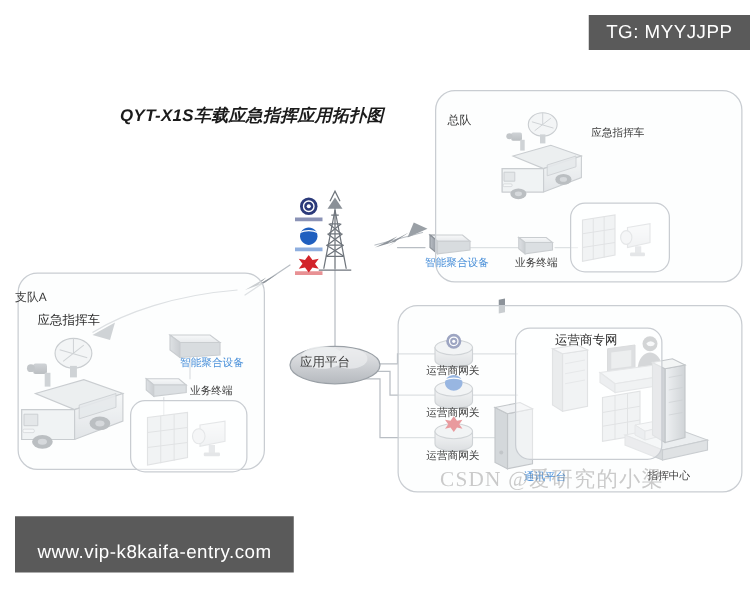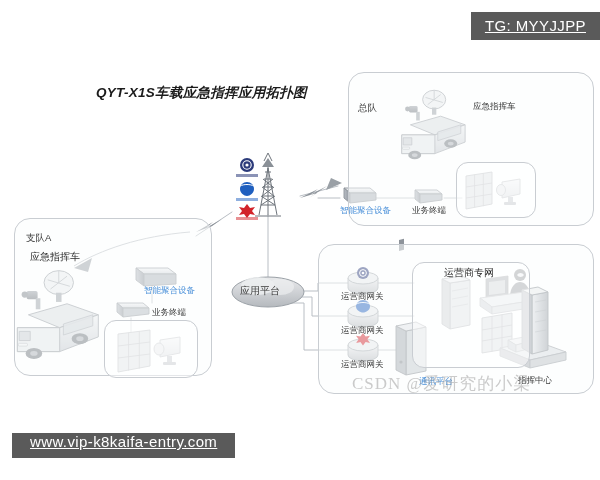--- a/index.html
+++ b/index.html
@@ -8,24 +8,24 @@
     background:#ffffff;
     font-family:"Liberation Sans","DejaVu Sans",sans-serif;
     color:#2b2b2b;
   }
   #stage{position:absolute;inset:0;width:600px;height:480px;}
 
   
   .badge{
     position:absolute;background:#5a5a5a;color:#ffffff;
     font-size:15px;letter-spacing:.4px;
-    display:flex;align-items:center;justify-content:center;text-decoration:underline;
+    display:flex;align-items:center;justify-content:center;
   }
   #tg-badge{right:0;top:12px;padding:5px 14px 6px 14px;}
-  #url-badge{left:12px;bottom:22px;padding:0 18px 8px 18px;font-size:15px;}
+  #url-badge{left:12px;bottom:22px;padding:20px 18px 8px 18px;font-size:15px;}
 
   
   #diagram-title{
     position:absolute;left:96px;top:84px;
     font-size:13.5px;font-weight:bold;color:#1b1b1b;
     letter-spacing:.3px;white-space:nowrap;font-style:italic;
   }
 
   
   .panel{
@@ -343,22 +343,22 @@
   <div class="subpanel" style="left:104px;top:320px;width:92px;height:56px;"></div>
 
   <div class="panel" style="left:348px;top:72px;width:244px;height:152px;"></div>
   <div class="subpanel" style="left:456px;top:162px;width:78px;height:54px;"></div>
 
   <div class="panel" style="left:318px;top:244px;width:274px;height:148px;"></div>
   <div class="subpanel" style="left:412px;top:262px;width:116px;height:104px;"></div>
 
   <div id="diagram-title">QYT-X1S车载应急指挥应用拓扑图</div>
 
-  <div class="panel-label" style="left:26px;top:232px;">支队A</div>
-  <div class="panel-label" style="left:358px;top:102px;">总队</div>
+  <div class="panel-label" style="left:12px;top:232px;">支队A</div>
+  <div class="panel-label" style="left:358px;top:90px;">总队</div>
 
   <div class="lbl title" style="left:30px;top:252px;">应急指挥车</div>
   <div class="lbl blue" style="left:144px;top:286px;">智能聚合设备</div>
   <div class="lbl" style="left:152px;top:308px;">业务终端</div>
 
   <div class="lbl" style="left:473px;top:102px;">应急指挥车</div>
   <div class="lbl blue" style="left:340px;top:206px;">智能聚合设备</div>
   <div class="lbl" style="left:412px;top:206px;">业务终端</div>
 
   <div class="lbl big" style="left:240px;top:286px;">应用平台</div>

